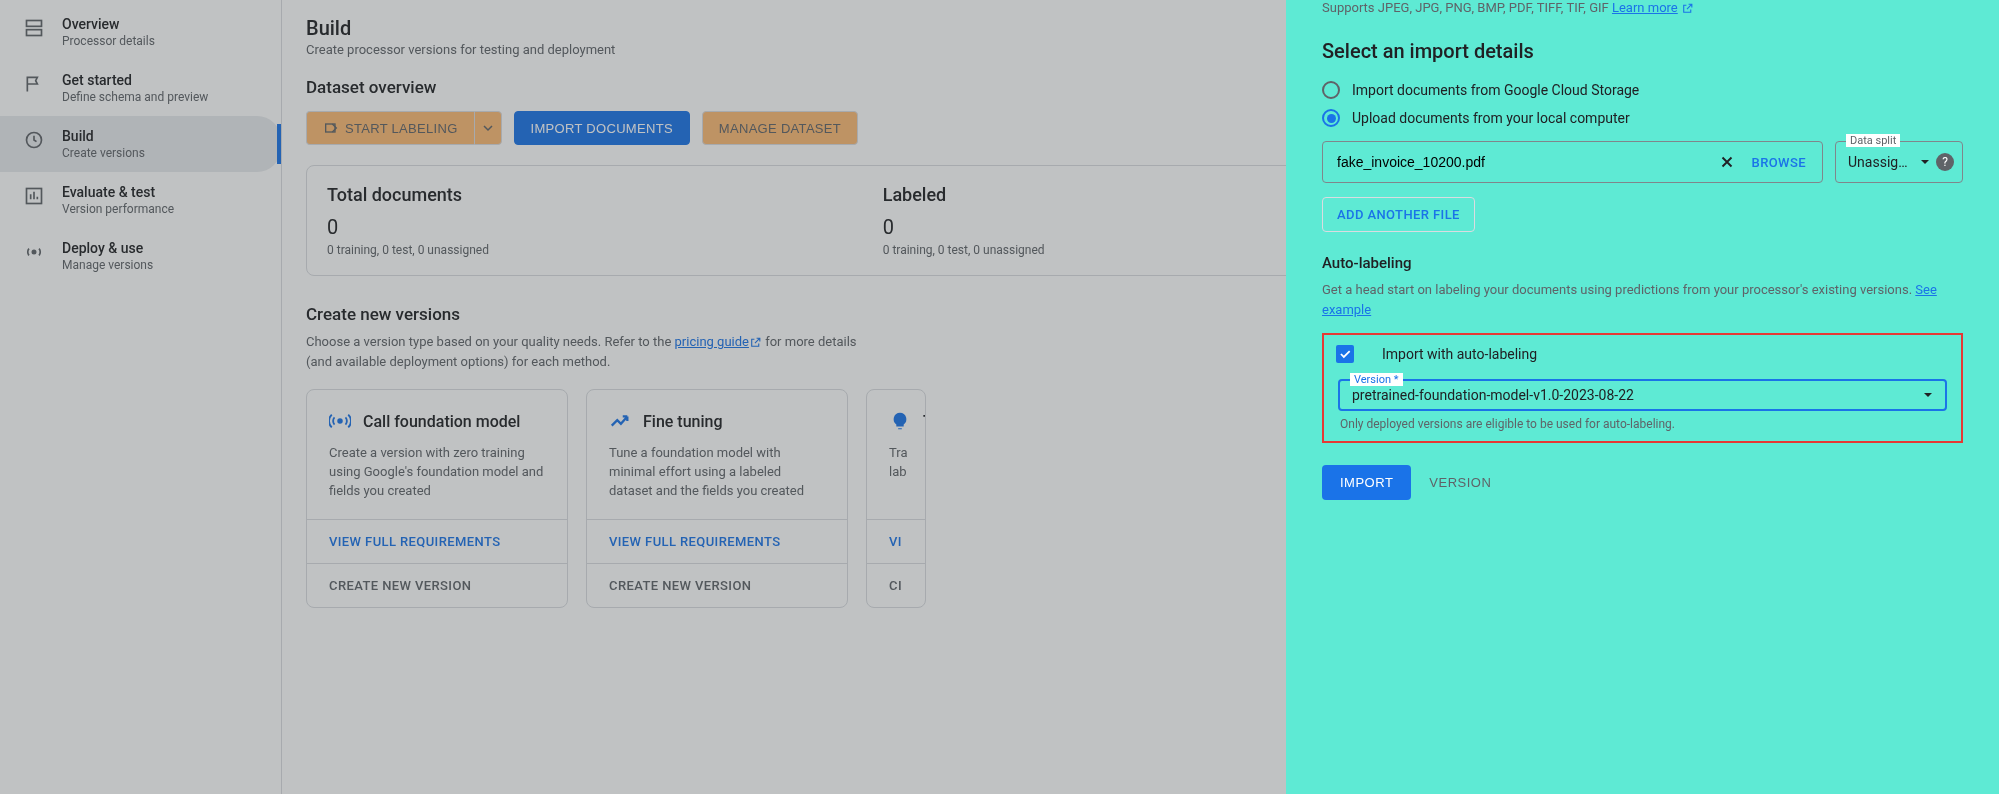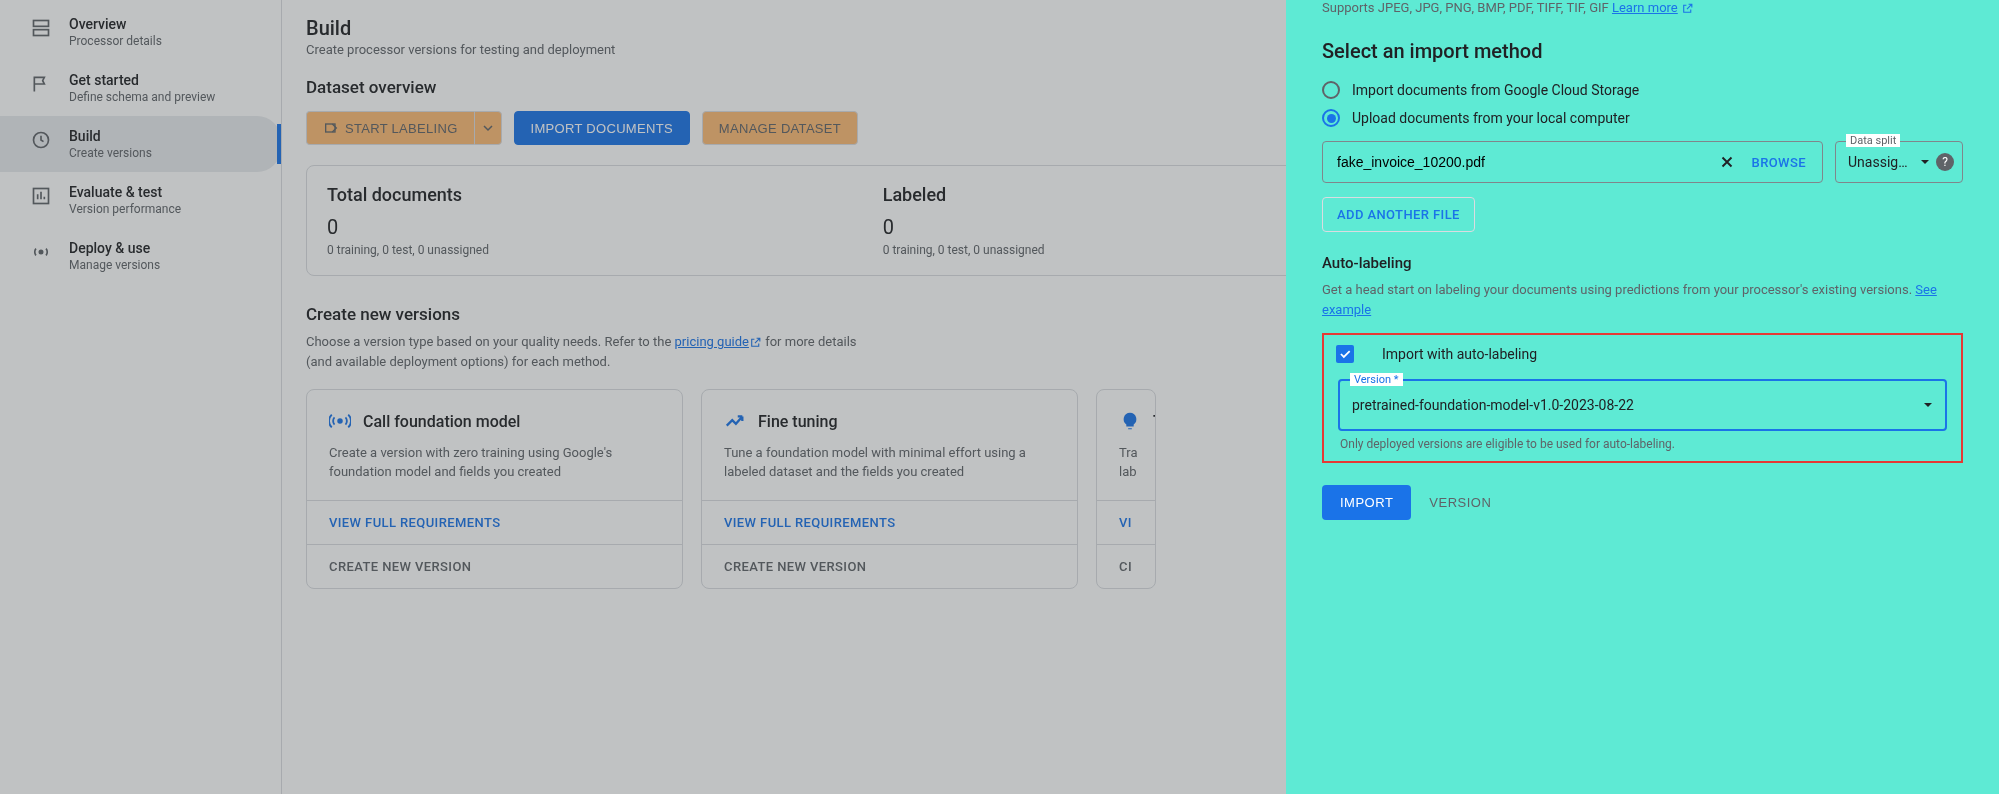--- a/index.html
+++ b/index.html
@@ -1,19 +1,19 @@
 <!DOCTYPE html>
 <html><head>
 <meta charset="utf-8">
 <style>
 * { box-sizing: border-box; margin: 0; padding: 0; }
 body { font-family: 'Google Sans', Roboto, Arial, sans-serif; font-size: 14px; color: #202124; background: #fff; overflow: hidden; }
 .app { display: flex; height: 794px; width: 1999px; position: relative; }
 .sidebar { width: 282px; background: #fff; border-right: 1px solid #dadce0; padding-top: 4px; }
-.nav-item { display: flex; align-items: flex-start; padding: 12px 31px; cursor: pointer; gap: 18px; }
+.nav-item { display: flex; align-items: flex-start; padding: 12px 24px; cursor: pointer; gap: 18px; }
 .nav-item.selected { background: #e8eaed; border-radius: 0 24px 24px 0; position: relative; margin-right: 0px; }
 .nav-item.selected::after { content: ''; position: absolute; right: 0; top: 8px; bottom: 8px; width: 4px; background: #1a73e8; }
 .nav-icon { width: 20px; height: 20px; flex-shrink: 0; color: #5f6368; display: flex; align-items: center; justify-content: center; margin-top: 2px; }
 .nav-text { display: flex; flex-direction: column; gap: 2px; }
 .nav-title { font-size: 14px; color: #202124; font-weight: 500; }
 .nav-sub { font-size: 12px; color: #5f6368; }
 .main { flex: 1; padding: 16px 24px; overflow: hidden; }
 .page-header { margin-bottom: 20px; }
 .page-title { font-size: 20px; font-weight: 500; color: #202124; }
 .page-sub { font-size: 13px; color: #5f6368; margin-top: 2px; }
@@ -26,21 +26,21 @@
 .stats-card { border: 1px solid #dadce0; border-radius: 8px; display: flex; padding: 0; margin-bottom: 28px; }
 .stat { flex: 1; padding: 18px 20px; position: relative; }
 .stat-label { font-size: 18px; color: #202124; font-weight: 500; margin-bottom: 10px; }
 .stat-val { font-size: 20px; color: #202124; margin-bottom: 4px; }
 .stat-detail { font-size: 12px; color: #5f6368; }
 .stat .more { position: absolute; top: 14px; right: 12px; color: #5f6368; cursor: pointer; }
 .versions-header { margin-bottom: 8px; }
 .versions-desc { font-size: 13px; color: #5f6368; margin-bottom: 18px; max-width: 560px; line-height: 1.5; }
 .versions-desc a { color: #1a73e8; text-decoration: underline; }
 .card-row { display: flex; gap: 18px; }
-.vcard { border: 1px solid #dadce0; border-radius: 8px; width: 377px; display: flex; flex-direction: column; }
+.vcard { border: 1px solid #dadce0; border-radius: 8px; width: 262px; display: flex; flex-direction: column; }
 .vcard-body { padding: 20px 22px 18px; flex: 1; }
 .vcard-title-row { display: flex; align-items: center; gap: 12px; margin-bottom: 12px; }
 .vcard-icon { width: 22px; height: 22px; display: flex; align-items: center; justify-content: center; }
 .vcard-title { font-size: 16px; font-weight: 500; }
 .vcard-desc { font-size: 13px; color: #5f6368; line-height: 1.45; }
 .vcard-foot { border-top: 1px solid #dadce0; }
 .vcard-link { padding: 14px 22px; color: #1a73e8; font-size: 13px; font-weight: 500; letter-spacing: 0.4px; cursor: pointer; border-top: 1px solid #dadce0; }
 .vcard-link:first-child { border-top: none; }
 .vcard-link.muted { color: #5f6368; }
 .overlay { position: absolute; inset: 0; background: rgba(60,64,67,0.32); }
@@ -60,21 +60,21 @@
 .select-outline .floating { position: absolute; top: -8px; left: 10px; background: #fff; padding: 0 4px; font-size: 11px; color: #5f6368; }
 .select-outline .val { font-size: 14px; color: #202124; flex: 1; overflow: hidden; white-space: nowrap; text-overflow: ellipsis; }
 .help-circle { width: 18px; height: 18px; border-radius: 50%; background: #5f6368; color: #fff; display: flex; align-items: center; justify-content: center; font-size: 12px; flex-shrink: 0; }
 .outline-btn { border: 1px solid #dadce0; border-radius: 4px; padding: 9px 14px; color: #1a73e8; font-size: 13px; font-weight: 500; letter-spacing: 0.4px; cursor: pointer; display: inline-block; margin-bottom: 22px; }
 .sub-h { font-size: 15px; font-weight: 500; margin-bottom: 8px; }
 .sub-desc { font-size: 13px; color: #5f6368; line-height: 1.5; margin-bottom: 14px; }
 .sub-desc a { color: #1a73e8; text-decoration: underline; }
 .highlight-box { border: 2px solid #e53935; padding: 10px 8px 10px; margin-bottom: 18px; }
 .check-row { display: flex; align-items: center; gap: 28px; margin-bottom: 16px; margin-left: 4px; }
 .checkbox { width: 18px; height: 18px; background: #1a73e8; border-radius: 2px; display: flex; align-items: center; justify-content: center; color: #fff; flex-shrink: 0; }
-.version-select { border: 2px solid #1a73e8; border-radius: 4px; height: 52px; display: flex; align-items: center; padding: 0 12px; position: relative; margin: 0 6px 6px; }
+.version-select { border: 2px solid #1a73e8; border-radius: 4px; height: 32px; display: flex; align-items: center; padding: 0 12px; position: relative; margin: 0 6px 6px; }
 .version-select .floating { position: absolute; top: -8px; left: 10px; background: #fff; padding: 0 4px; font-size: 11px; color: #1a73e8; }
 .version-select .val { flex: 1; font-size: 14px; }
 .helper-text { font-size: 12px; color: #5f6368; margin: 0 8px; }
 .footer-btns { display: flex; gap: 18px; align-items: center; margin-top: 22px; }
 .import-btn { background: #1a73e8; color: #fff; border: none; border-radius: 4px; padding: 10px 18px; font-size: 13px; font-weight: 500; letter-spacing: 0.5px; cursor: pointer; }
 .cancel-btn { background: none; border: none; color: #5f6368; font-size: 13px; font-weight: 500; letter-spacing: 0.5px; cursor: pointer; }
 .ext-icon { display: inline-flex; vertical-align: middle; }
 svg { display: block; }
 </style>
 </head>
@@ -271,21 +271,21 @@
 
   <div class="panel">
     <div class="panel-hint">
       <span>Supports JPEG, JPG, PNG, BMP, PDF, TIFF, TIF, GIF </span><a href="#">Learn more</a>
       <span class="ext-icon">
           <svg width="13" height="13" viewBox="0 0 24 24" fill="none" stroke="#1a73e8" stroke-width="2">
             <path d="M14 4h6v6M20 4l-9 9M18 14v5H5V6h5"></path>
           </svg>
         </span>
     </div>
-    <h2>Select an import method</h2>
+    <h2>Select an import details</h2>
     <div class="radio-row">
       <span class="radio"></span>
       <span>Import documents from Google Cloud Storage</span>
     </div>
     <div class="radio-row">
       <span class="radio checked"></span>
       <span>Upload documents from your local computer</span>
     </div>
     <div class="file-row">
       <div class="input-outline">

